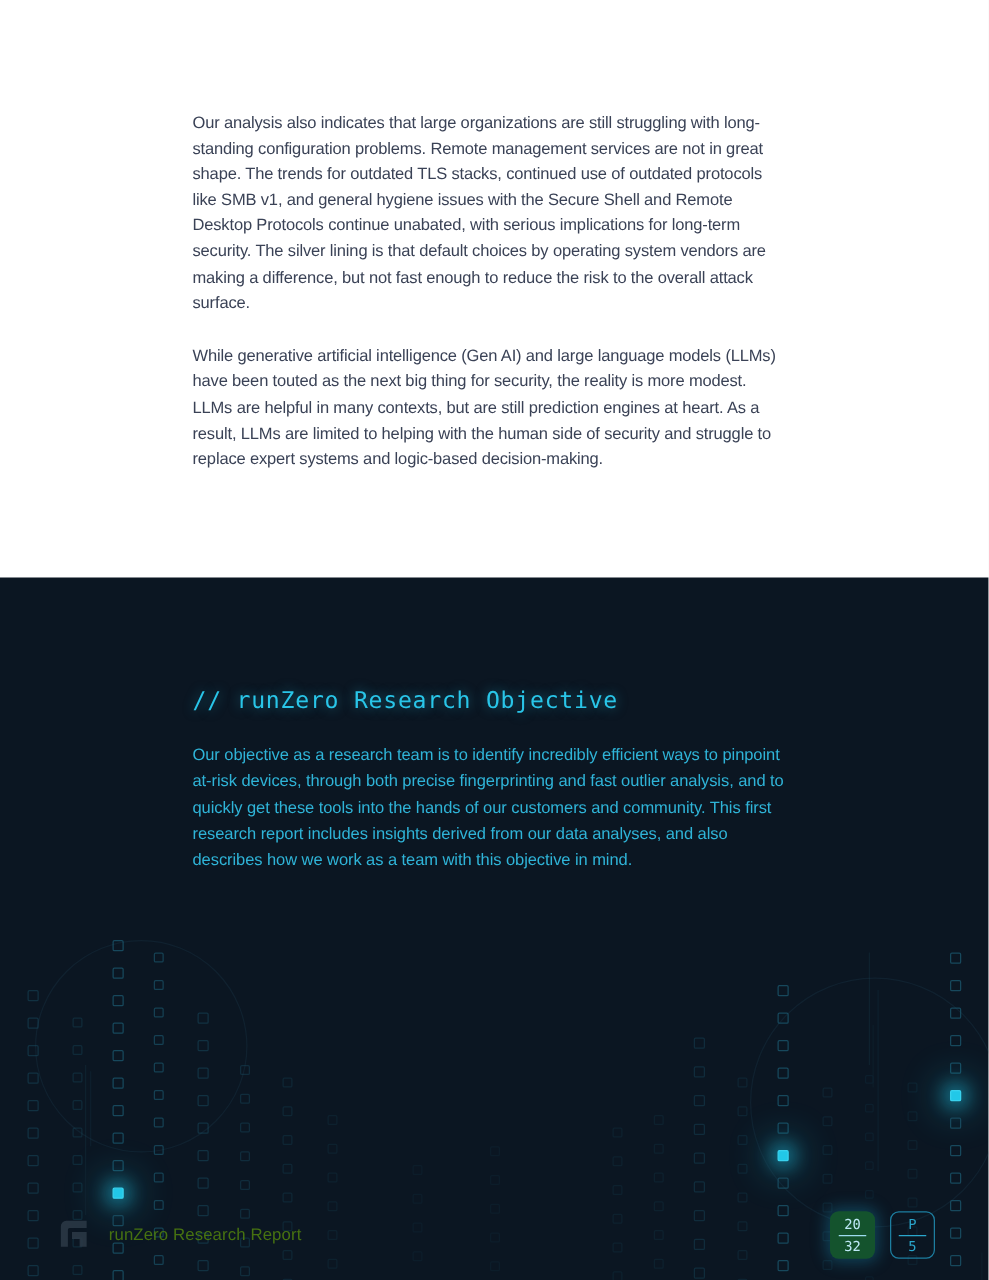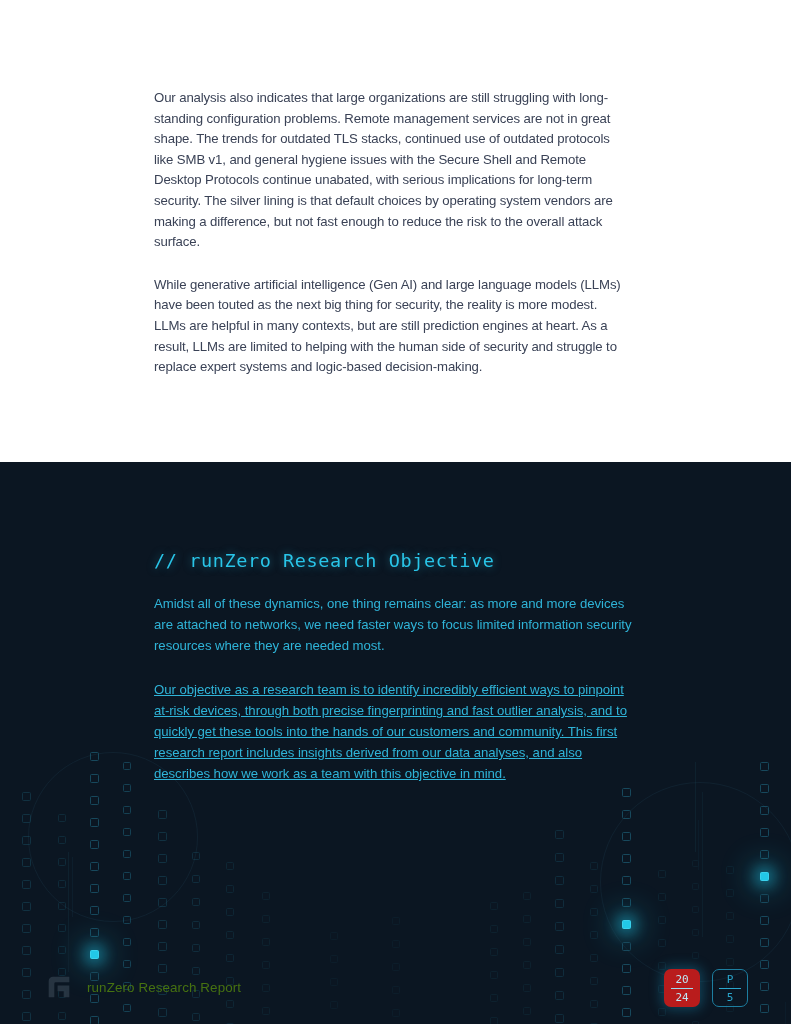--- a/index.html
+++ b/index.html
@@ -155,21 +155,21 @@
     font-size: 11px;
     line-height: 1;
   }
   .badge .num-top { padding-bottom: 3px; }
   .badge .rule {
     width: 22px;
     height: 1px;
     margin: 0 0 3px 0;
   }
   .badge.filled {
-    background: #b91c1c;
+    background: #14532d;
     color: #bde8f5;
     box-shadow: 0 0 12px 3px rgba(26,150,190,0.35);
   }
   .badge.filled .rule { background: #9ddcef; }
   .badge.outlined {
     background: transparent;
     border: 1.4px solid #1d7ea0;
     color: #2aa6cc;
   }
   .badge.outlined .rule { background: #2aa6cc; }
@@ -394,39 +394,38 @@
         <div class="vrule" style="left: 702px; top: 330px; height: 145px; opacity: 0.8;"></div>
         <div class="vrule" style="left: 785px; top: 540px; height: 30px; opacity: 0.6;"></div>
         <div class="arc-glow" style="left: 28px; top: 290px; width: 170px; height: 170px;"></div>
         <div class="arc-glow" style="left: 600px; top: 320px; width: 200px; height: 200px;"></div>
       </div>
   </div>
 
   <div class="dark-heading">// runZero Research Objective</div>
 
   <div class="dark-body">
-    <p>Amidst all of these dynamics, one thing remains clear: as more and more devices are attached to networks, we need faster ways to focus limited information security resources where they are needed most.</p>
     <p>Our objective as a research team is to identify  incredibly efficient ways to pinpoint at-risk devices, through both precise fingerprinting and fast outlier analysis, and to quickly  get these tools into the hands of our customers and community. This first research report includes insights derived from our data analyses, and also describes how we work as a team with this objective in mind.</p>
   </div>
 
   <div class="footer-brand">
     <span>
       <svg class="logo-mark" viewBox="0 0 32 32" aria-hidden="true">
         <path d="M5 9.5 A4.5 4.5 0 0 1 9.5 5 L27 5 L27 11 L12.5 11 A1.5 1.5 0 0 0 11 12.5 L11 27 L5 27 Z" fill="#2c3a47"></path>
         <path d="M14.5 14.5 L27 14.5 L27 27 L21 27 L21 20.5 L14.5 20.5 Z" fill="#2c3a47"></path>
       </svg>
     </span>
     <span class="footer-text">runZero Research Report</span>
   </div>
 
   <div class="badges">
     <div class="badge filled">
       <span class="num-top">20</span>
       <span class="rule"></span>
-      <span class="num-bot">24</span>
+      <span class="num-bot">32</span>
     </div>
     <div class="badge outlined">
       <span class="num-top">P</span>
       <span class="rule"></span>
       <span class="num-bot">5</span>
     </div>
   </div>
 
 </div>
 

